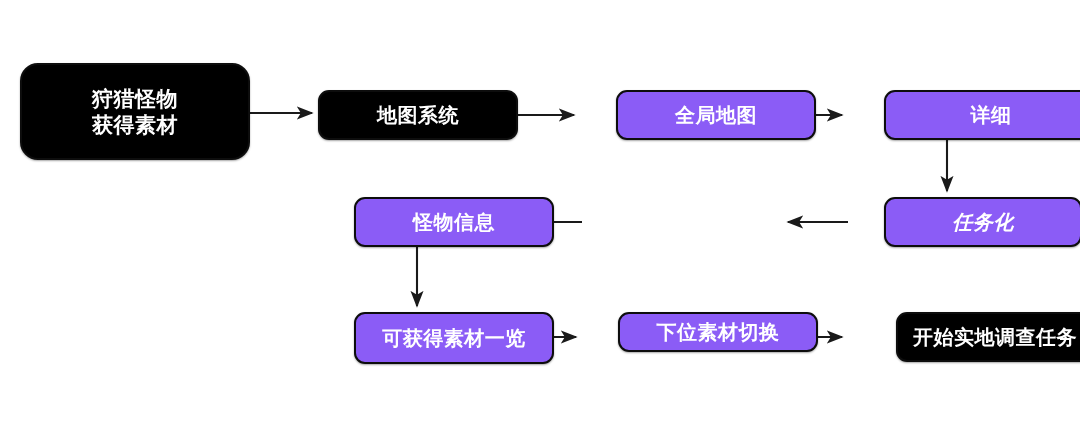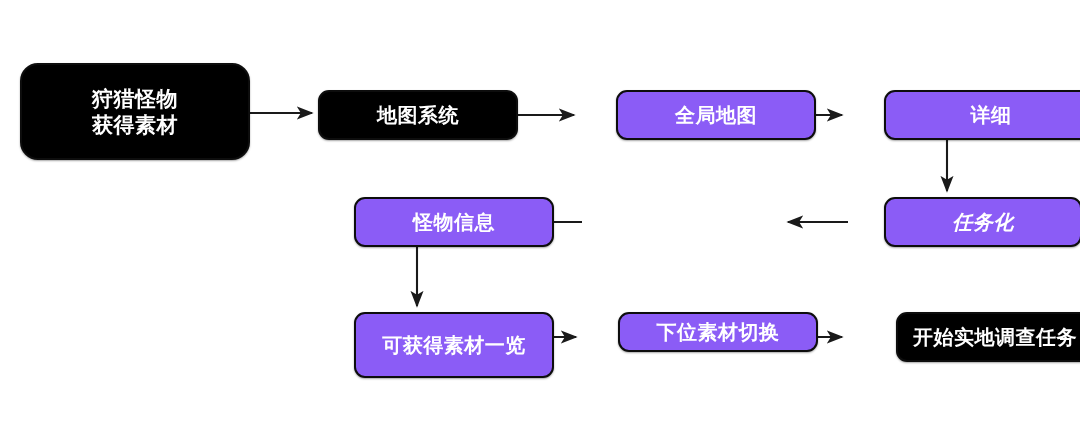--- a/index.html
+++ b/index.html
@@ -89,19 +89,19 @@
 
   <div class="node std fill-gray" style="left:580px; top:90px; width:200px; height:50px;">全局地图</div>
 
   <div class="node std fill-gray" style="left:848px; top:90px; width:214px; height:50px;">详细</div>
 
   <div class="node std fill-gray" style="left:848px; top:197px; width:198px; height:50px;font-style:italic;">任务化</div>
 
 
   <div class="node std fill-gray" style="left:318px; top:197px; width:200px; height:50px;">怪物信息</div>
 
-  <div class="node std fill-gray" style="left:318px; top:312px; width:200px; height:66px;">可获得素材一览</div>
+  <div class="node std fill-gray" style="left:318px; top:312px; width:200px; height:52px;">可获得素材一览</div>
 
   <div class="node std fill-gray" style="left:582px; top:312px; width:200px; height:40px;">下位素材切换</div>
 
   <div class="node std fill-black" style="left:896px; top:312px; width:198px; height:50px;">开始实地调查任务</div>
 
 </div>
 
 </body></html>

